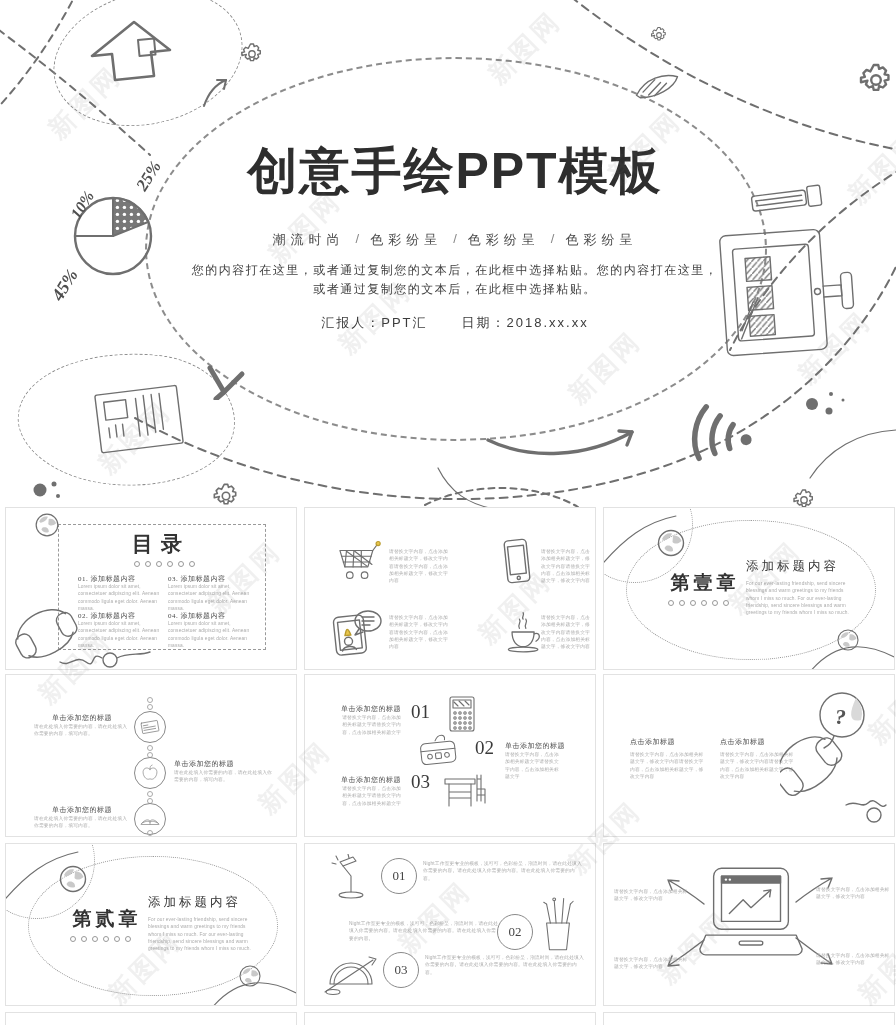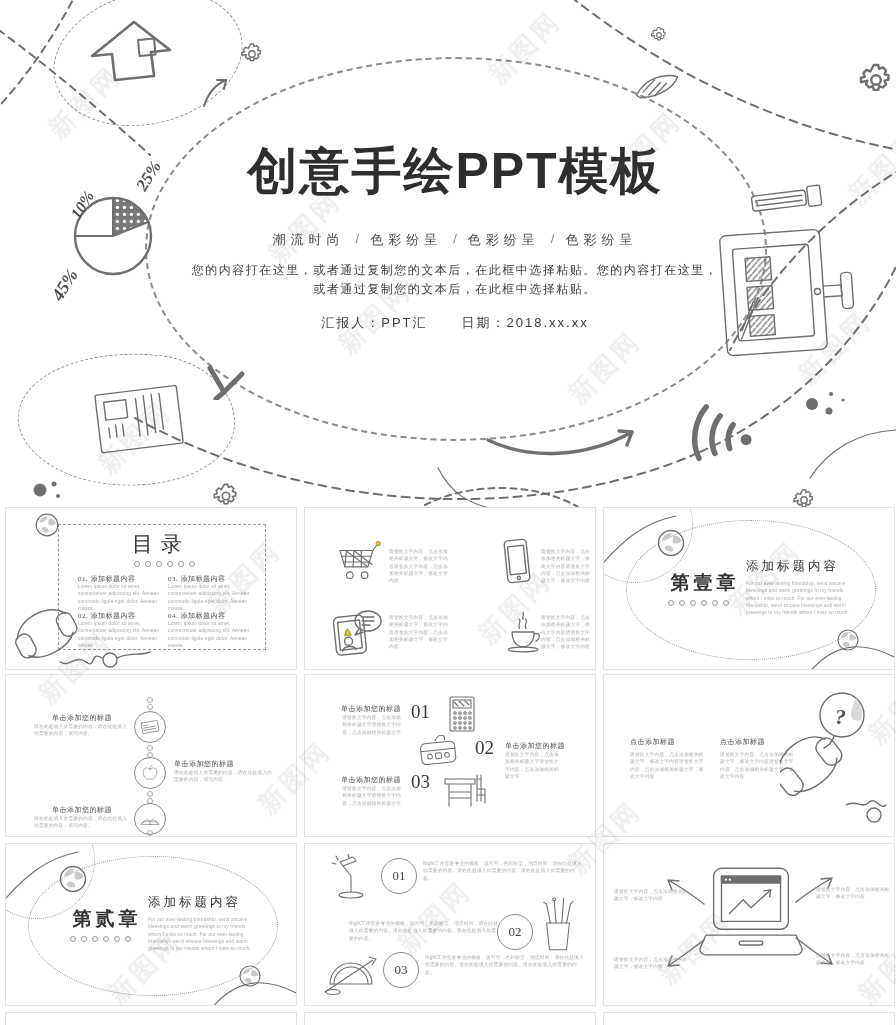--- a/index.html
+++ b/index.html
@@ -211,21 +211,21 @@
       <span>日期：2018.xx.xx</span>
     </div>
   </div>
 
   <div class="slide" style="left:5px;top:507px">
     <div class="abs" style="left:52px;top:16px;width:206px;height:124px;border:1.5px dashed #9a9a9a"></div>
     <svg class="doodle thin abs" width="26" height="26" viewBox="0 0 30 30" style="left:28px;top:4px">
       <circle cx="15" cy="15" r="12.5"></circle>
       <path d="M6 11 C8 6.5 12 4.5 16 5.5 C15 9 11.5 12 7.5 12.5 Z M17 8 C21 7 24.5 9.5 25.5 13 C22.5 16 18.5 16.5 16.5 14 Z M10 18 C14 16.5 17.5 19 17 23 C13.5 24.5 9.5 23 8.5 20 Z" style="fill:#c9c9c9;stroke:none"></path>
     </svg>
-    <div class="abs ser" style="left:52px;top:22px;width:206px;text-align:center;font-size:21px;font-weight:normal;letter-spacing:8px;color:#333">目录</div>
+    <div class="abs ser" style="left:52px;top:22px;width:206px;text-align:center;font-size:21px;font-weight:bold;letter-spacing:8px;color:#333">目录</div>
     <div class="crow sm" style="left:128px;top:53px">
       <i></i>
         <i></i>
         <i></i>
         <i></i>
         <i></i>
         <i></i>
     </div>
     <div class="hx ser" style="left:72px;top:66px">
       <span>01.</span> <span>添加标题内容</span></div>

